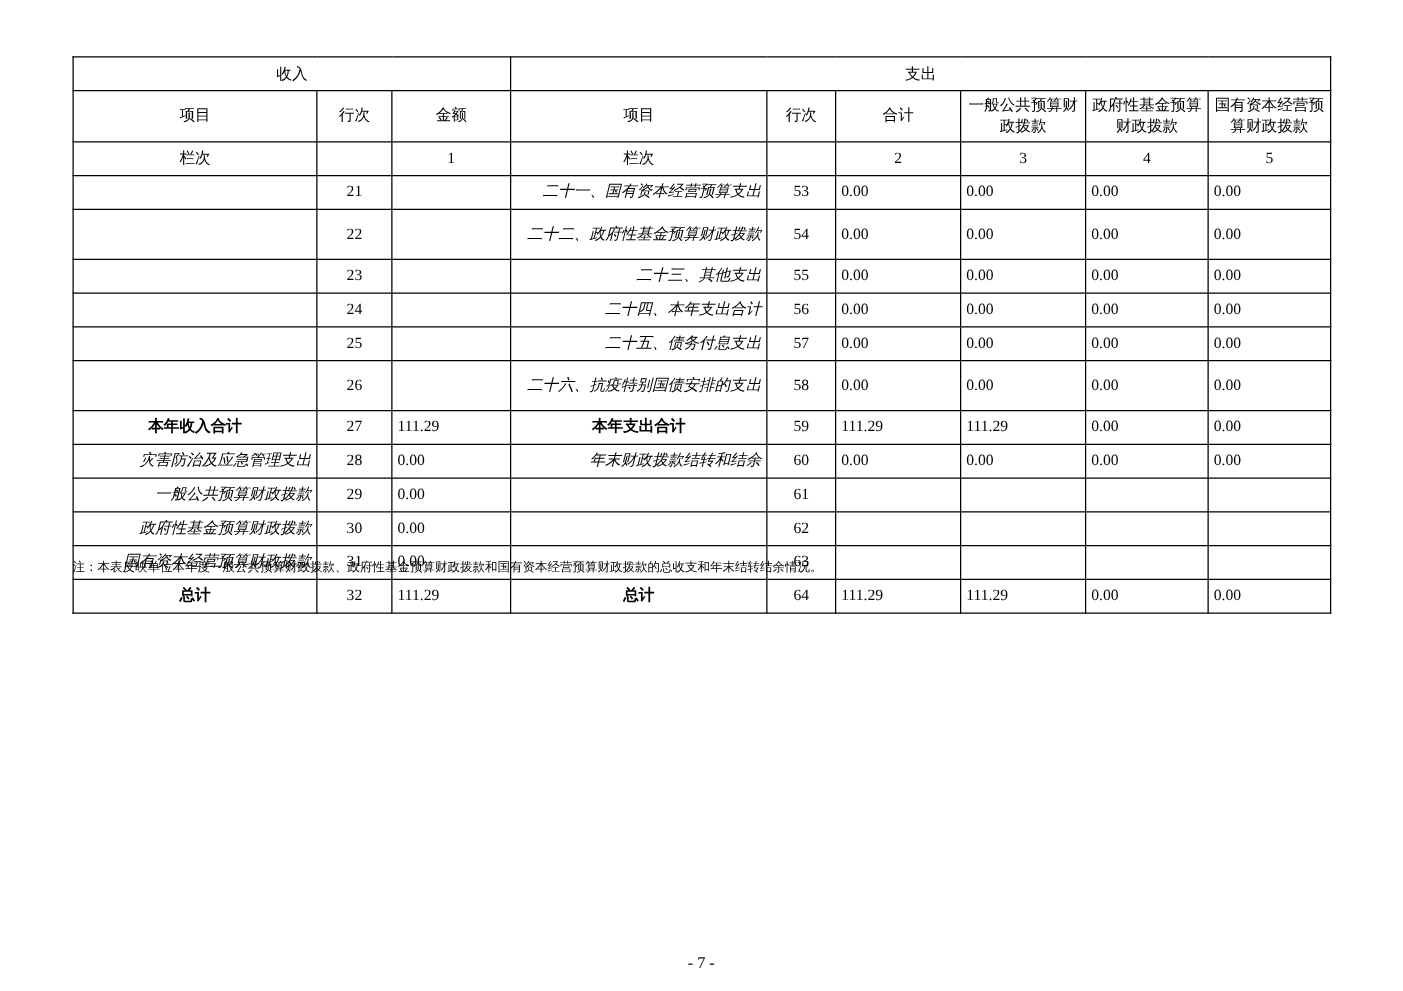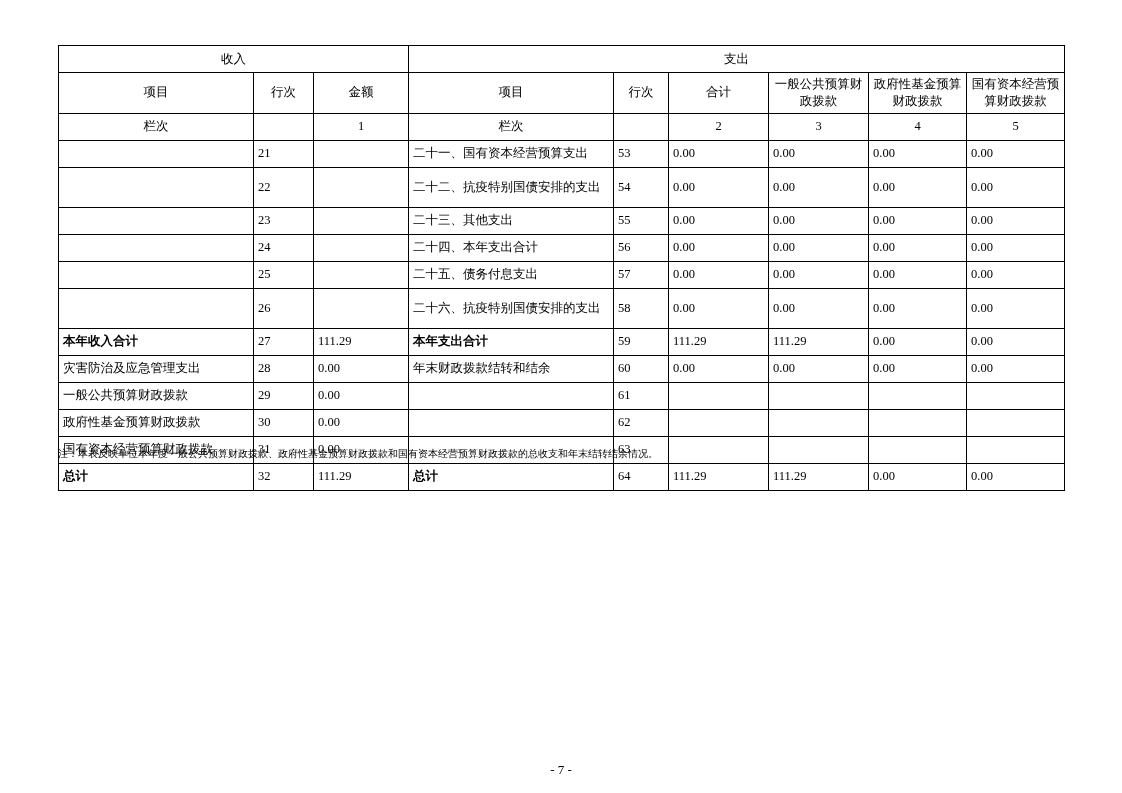--- a/index.html
+++ b/index.html
@@ -34,23 +34,23 @@
     width: 1006px;
     font-size: 12.5px;
   }
   table.budget td {
     border: 1px solid #000000;
     padding: 3px 4px;
     vertical-align: middle;
     line-height: 1.35;
     height: 20px;
   }
-  .c-center { }
+  .c-center { text-align: center; }
   .c-right  { text-align: left; padding-right: 7px; }
-  .c-left   { text-align: left; padding-left: 6px; }
+  .c-left   { text-align: right; padding-left: 6px; font-style: italic; }
   .bold     { font-weight: bold; margin-left: 13px; }
   .tall     { height: 40px; margin-top: 13px; }
   .hdr-row td { text-align: center; }
   .note {
     position: absolute;
     left: 58px;
     top: 447px;
     font-size: 10px;
     white-space: nowrap;
   }
@@ -126,21 +126,21 @@
             <td class="c-center">53</td>
             <td class="c-right">0.00</td>
             <td class="c-right">0.00</td>
             <td class="c-right">0.00</td>
             <td class="c-right">0.00</td>
           </tr>
           <tr class="tall">
             <td class="c-left"></td>
             <td class="c-center">22</td>
             <td class="c-right"></td>
-            <td class="c-left">二十二、抗疫特别国债安排的支出</td>
+            <td class="c-left">二十二、政府性基金预算财政拨款</td>
             <td class="c-center">54</td>
             <td class="c-right">0.00</td>
             <td class="c-right">0.00</td>
             <td class="c-right">0.00</td>
             <td class="c-right">0.00</td>
           </tr>
           <tr>
             <td class="c-left"></td>
             <td class="c-center">23</td>
             <td class="c-right"></td>

